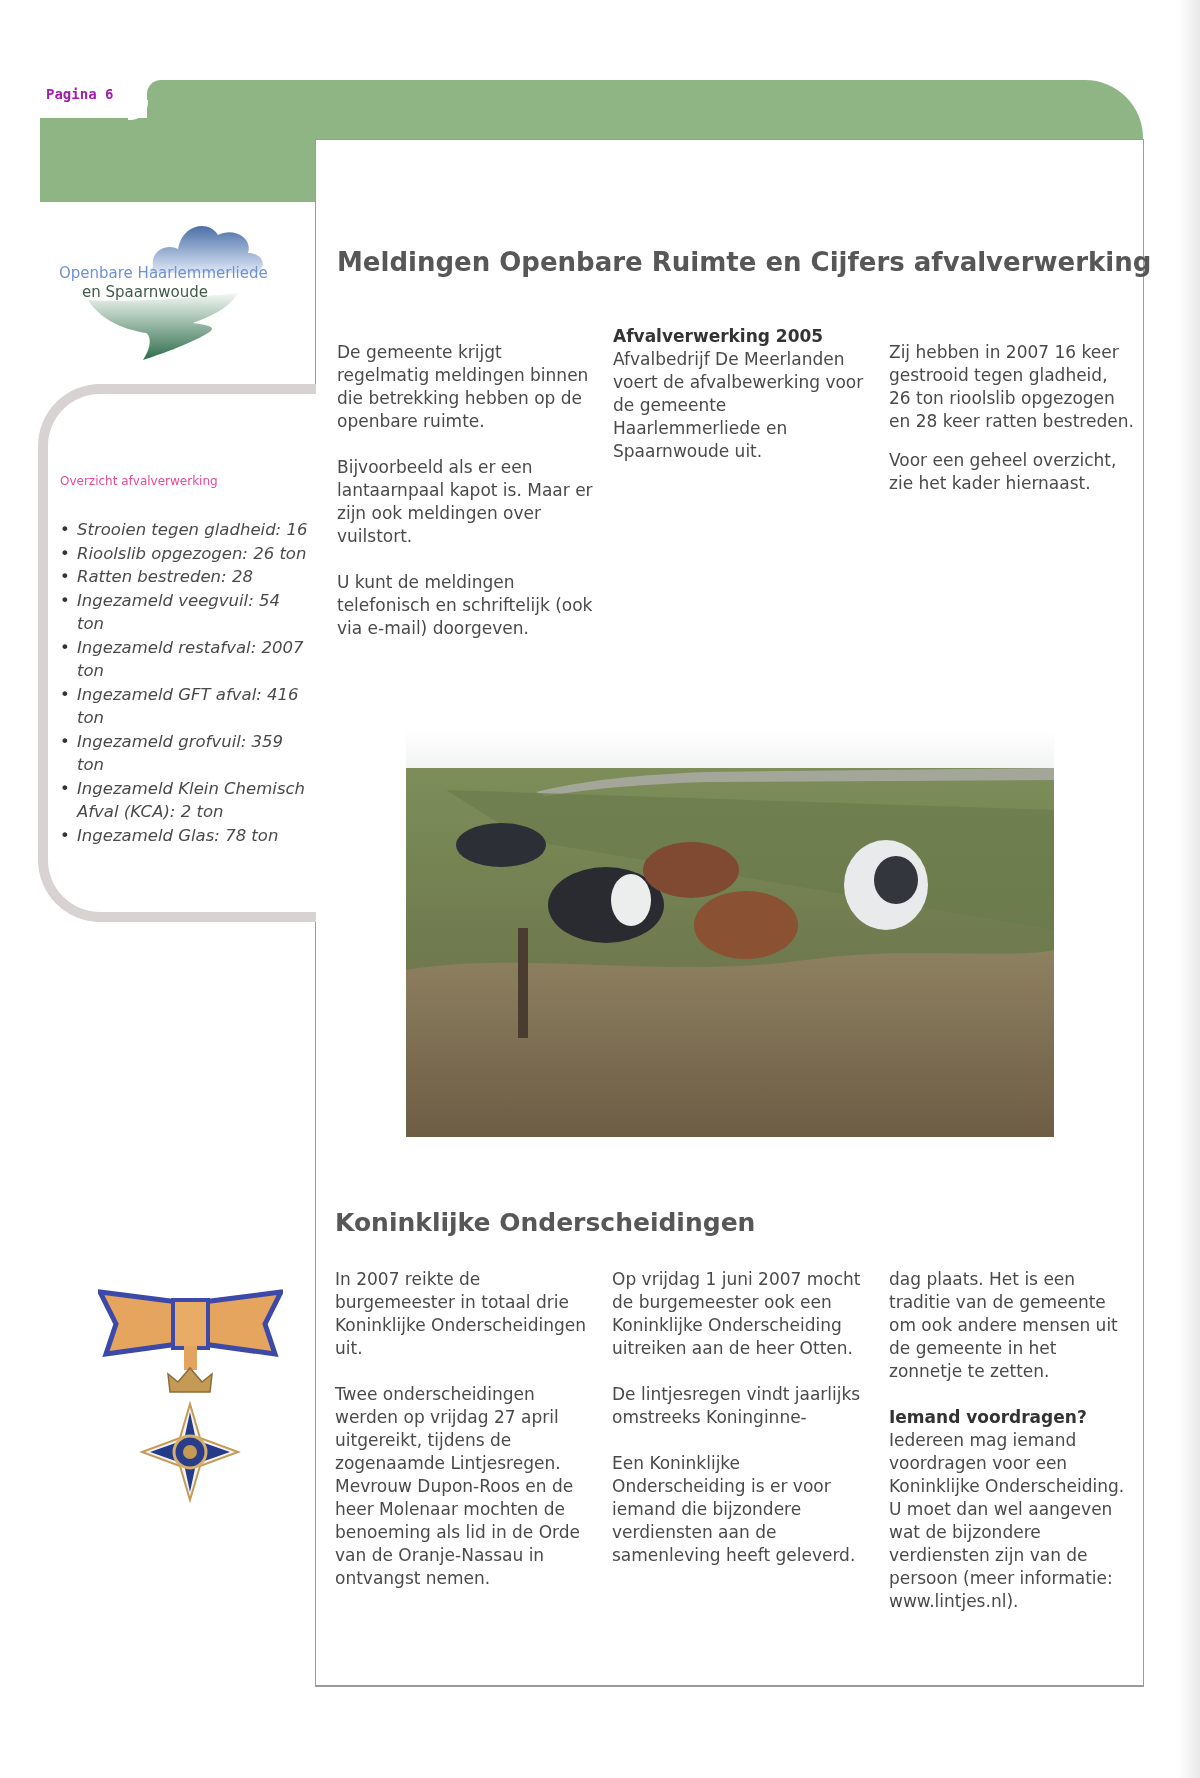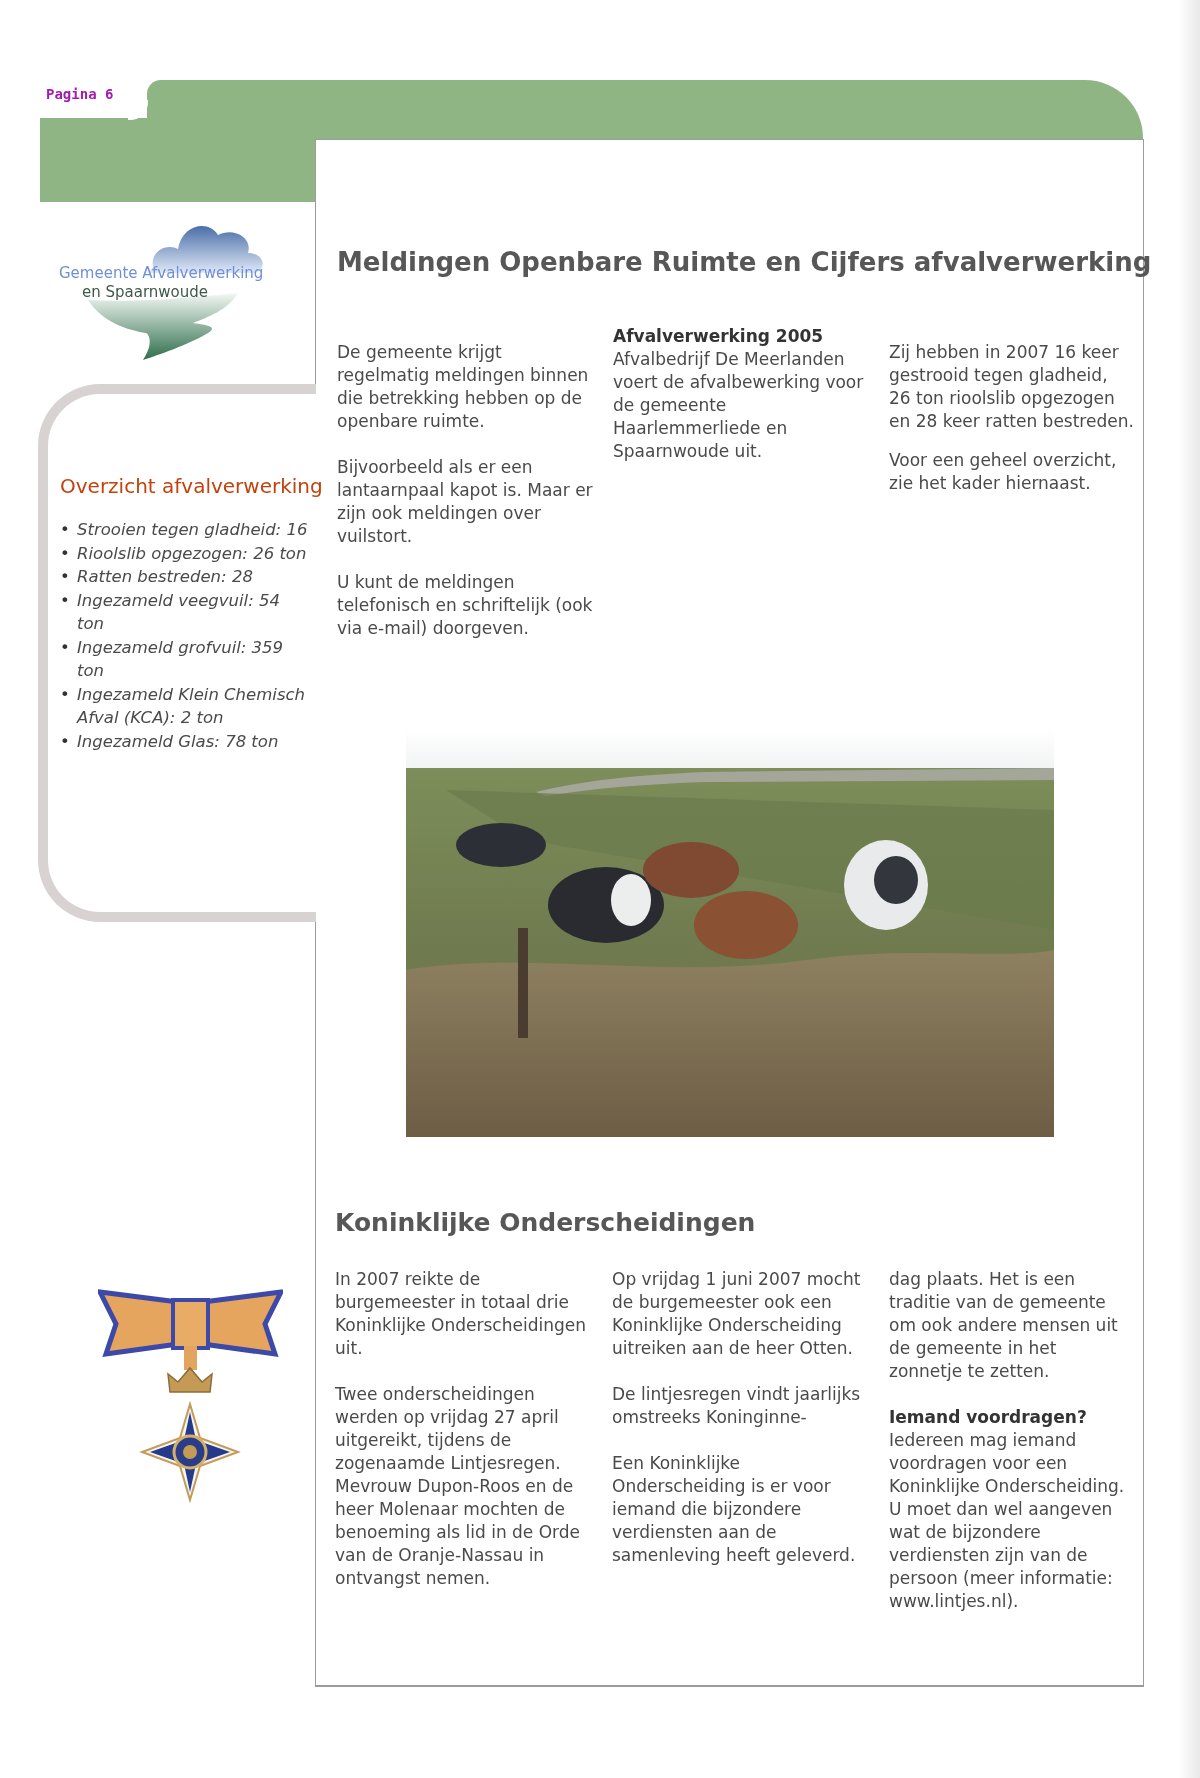--- a/index.html
+++ b/index.html
@@ -8,21 +8,21 @@
   .abs { position:absolute; }
   .page-label { left:46px; top:86px; font-family:"DejaVu Sans Mono", monospace; font-weight:bold; font-size:14px; color:#a21caf; }
   .green-top { left:147px; top:80px; width:996px; height:62px; background:#8fb585; border-top-left-radius:14px; border-top-right-radius:58px; }
   .green-left { left:40px; top:118px; width:280px; height:84px; background:#8fb585; }
   .green-notch { left:128px; top:100px; width:20px; height:20px; background:#fff; border-bottom-right-radius:18px; }
   .panel { left:315px; top:139px; width:827px; height:1545px; background:#fff; border:1px solid #9c9c9c; border-bottom:2px solid #9a9a9a; }
   .side-box { left:38px; top:384px; width:268px; height:518px; border:10px solid #d8d2d2; border-right:none; border-top-left-radius:62px; border-bottom-left-radius:62px; background:#fff; }
   .logo { left:58px; top:205px; width:240px; height:155px; }
   .logo-t1 { left:59px; top:264px; font-size:15px; color:#6f8fd6; white-space:nowrap; }
   .logo-t2 { left:82px; top:283px; font-size:15px; color:#3f5a48; white-space:nowrap; }
-  .side-title { left:60px; top:474px; font-size:20px; color:#c2410c; }
+  .side-title { left:60px; top:474px; font-size:12px; color:#ec4899; }
   .side-list { left:60px; top:518px; width:250px; margin:0; padding:0; list-style:none; }
   .side-list li { position:relative; padding-left:17px; font-style:italic; font-size:16.5px; line-height:23.5px; color:#4a4a4a; }
   .side-list li::before { content:"•"; position:absolute; left:0; top:0; font-style:normal; color:#333; }
   .h2 { font-weight:bold; font-size:26px; color:#575757; white-space:nowrap; }
   .col { width:262px; font-size:17px; line-height:23px; color:#4a4a4a; }
   .col p { margin:16px 0 23px 0; }
   .col .sub { font-weight:bold; color:#333; display:block; }
   .photo { left:406px; top:730px; width:648px; height:407px; overflow:hidden; }
   .medal { left:98px; top:1282px; width:185px; height:226px; }
   .rstrip { left:1178px; top:0; width:22px; height:1778px; background:linear-gradient(to right,#fff,#e9e9e9); }
@@ -44,32 +44,34 @@
       <stop offset="1" stop-color="#dfe8f6"></stop>
     </linearGradient>
     <linearGradient id="leafG" x1="0" y1="0" x2="0" y2="1">
       <stop offset="0" stop-color="#f3f8f3"></stop>
       <stop offset="1" stop-color="#2f6e4c"></stop>
     </linearGradient>
   </defs>
   <path d="M95 62 C92 45 110 38 120 44 C124 20 150 14 160 30 C175 22 195 32 190 48 C205 48 210 62 198 68 L90 68 Z" fill="url(#cloudG)"></path>
   <path d="M30 95 C80 98 140 92 180 88 C170 105 150 112 135 118 C150 120 160 122 150 128 C130 140 100 150 85 155 C95 140 92 130 88 128 C70 125 45 118 30 95 Z" fill="url(#leafG)"></path>
 </svg>
-<div class="abs logo-t1">Gemeente Afvalverwerking</div>
+<div class="abs logo-t1">Openbare Haarlemmerliede</div>
 <div class="abs logo-t2">en Spaarnwoude</div>
 
 <div class="abs panel"></div>
 
 <div class="abs side-box"></div>
 <div class="abs side-title">Overzicht afvalverwerking</div>
 <ul class="abs side-list">
   <li>Strooien tegen gladheid: 16</li>
   <li>Rioolslib opgezogen: 26 ton</li>
   <li>Ratten bestreden: 28</li>
   <li>Ingezameld veegvuil: 54 ton</li>
+  <li>Ingezameld restafval: 2007 ton</li>
+  <li>Ingezameld GFT afval: 416 ton</li>
   <li>Ingezameld grofvuil: 359 ton</li>
   <li>Ingezameld Klein Chemisch Afval (KCA): 2 ton</li>
   <li>Ingezameld Glas: 78 ton</li>
 </ul>
 
 <div class="abs h2" style="left:337px; top:247px;">Meldingen Openbare Ruimte en Cijfers afvalverwerking</div>
 
 <div class="abs col" style="left:337px; top:325px;">
   <p>De gemeente krijgt regelmatig meldingen binnen die betrekking hebben op de openbare ruimte.</p>
   <p>Bijvoorbeeld als er een lantaarnpaal kapot is. Maar er zijn ook meldingen over vuilstort.</p>

